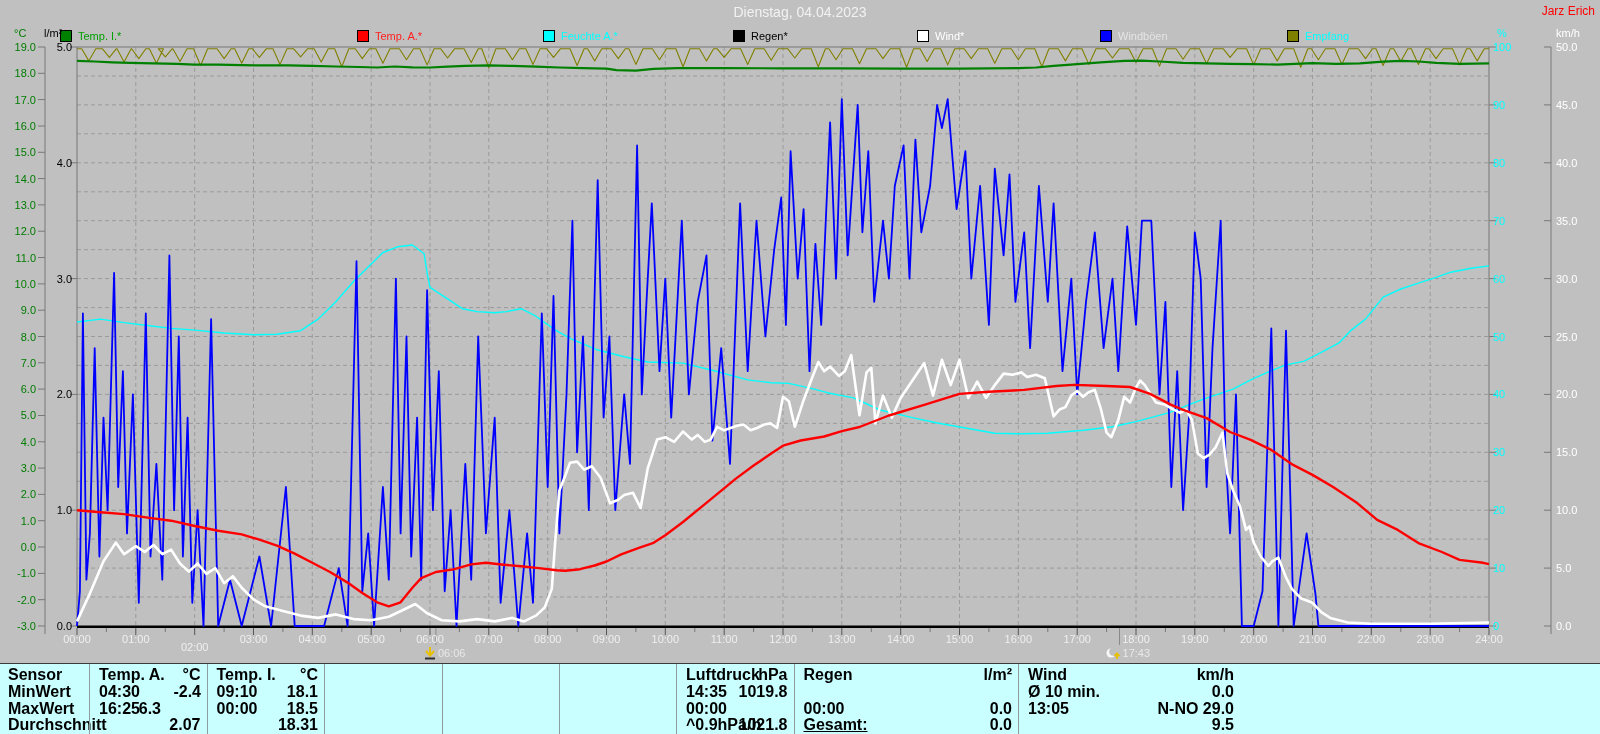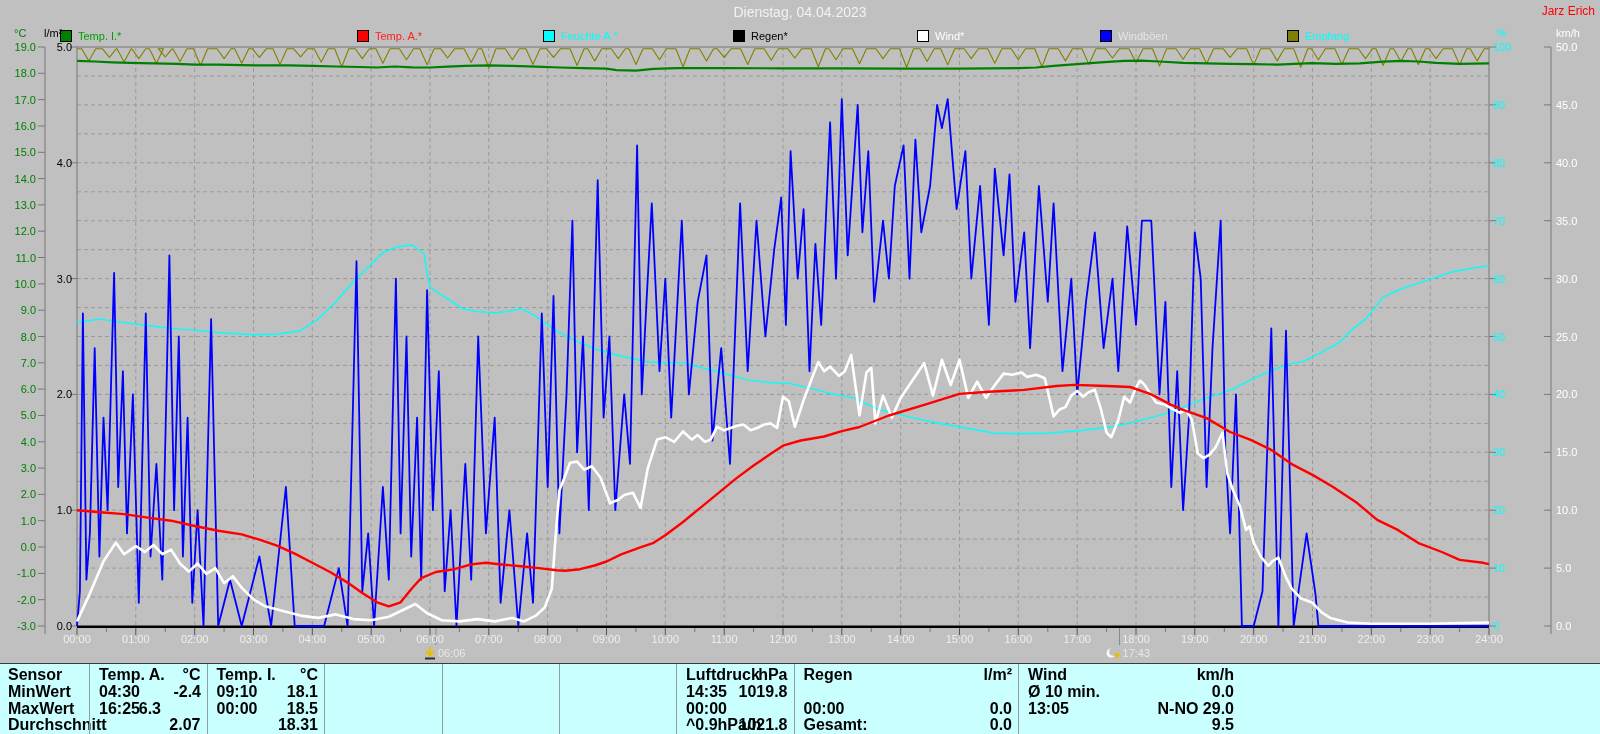--- a/index.html
+++ b/index.html
@@ -288,21 +288,21 @@
       <span class="tick-lab" style="top: 329.5px;">25.0</span>
       <span class="tick-lab" style="top: 387.4px;">20.0</span>
       <span class="tick-lab" style="top: 445.3px;">15.0</span>
       <span class="tick-lab" style="top: 503.2px;">10.0</span>
       <span class="tick-lab" style="top: 561.1px;">5.0</span>
       <span class="tick-lab" style="top: 619px;">0.0</span>
     </div>
   <div id="axis-x">
       <span class="tick-lab" style="left: 77px;">00:00</span>
       <span class="tick-lab" style="left: 135.833px;">01:00</span>
-      <span class="tick-lab" style="left: 194.667px;">02:00</span>
+      <span class="tick-lab" style="left: 194.667px; margin-top: 8px;">02:00</span>
       <span class="tick-lab" style="left: 253.5px;">03:00</span>
       <span class="tick-lab" style="left: 312.333px;">04:00</span>
       <span class="tick-lab" style="left: 371.167px;">05:00</span>
       <span class="tick-lab" style="left: 430px;">06:00</span>
       <span class="tick-lab" style="left: 488.833px;">07:00</span>
       <span class="tick-lab" style="left: 547.667px;">08:00</span>
       <span class="tick-lab" style="left: 606.5px;">09:00</span>
       <span class="tick-lab" style="left: 665.333px;">10:00</span>
       <span class="tick-lab" style="left: 724.167px;">11:00</span>
       <span class="tick-lab" style="left: 783px;">12:00</span>
@@ -361,21 +361,21 @@
       <span class="cell" style="top: 4px; left: 0px; width: 787.5px; text-align: right;">hPa</span>
       <span class="cell" style="top: 21px; left: 686px;">14:35</span>
       <span class="cell" style="top: 21px; left: 0px; width: 787.5px; text-align: right;">1019.8</span>
       <span class="cell" style="top: 38px; left: 686px;">00:00</span>
       <span class="cell" style="top: 54px; left: 686px;">^0.9hPa/h</span>
       <span class="cell" style="top: 54px; left: 0px; width: 787.5px; text-align: right;">1021.8</span>
       <span class="cell" style="top: 4px; left: 803.5px;">Regen</span>
       <span class="cell" style="top: 4px; left: 0px; width: 1012px; text-align: right;">l/m²</span>
       <span class="cell" style="top: 38px; left: 803.5px;">00:00</span>
       <span class="cell" style="top: 38px; left: 0px; width: 1012px; text-align: right;">0.0</span>
-      <span class="cell" style="top: 54px; left: 803.5px;">Gesamt:</span>
+      <span class="cell" style="top: 54px; left: 803.5px; text-decoration: underline;">Gesamt:</span>
       <span class="cell" style="top: 54px; left: 0px; width: 1012px; text-align: right;">0.0</span>
       <span class="cell" style="top: 4px; left: 1028px;">Wind</span>
       <span class="cell" style="top: 4px; left: 0px; width: 1234px; text-align: right;">km/h</span>
       <span class="cell" style="top: 21px; left: 1028px;">Ø 10 min.</span>
       <span class="cell" style="top: 21px; left: 0px; width: 1234px; text-align: right;">0.0</span>
       <span class="cell" style="top: 38px; left: 1028px;">13:05</span>
       <span class="cell" style="top: 38px; left: 0px; width: 1234px; text-align: right;">N-NO 29.0</span>
       <span class="cell" style="top: 54px; left: 0px; width: 1234px; text-align: right;">9.5</span>
       <div class="sep" style="left: 89px;"></div>
       <div class="sep" style="left: 206.5px;"></div>

